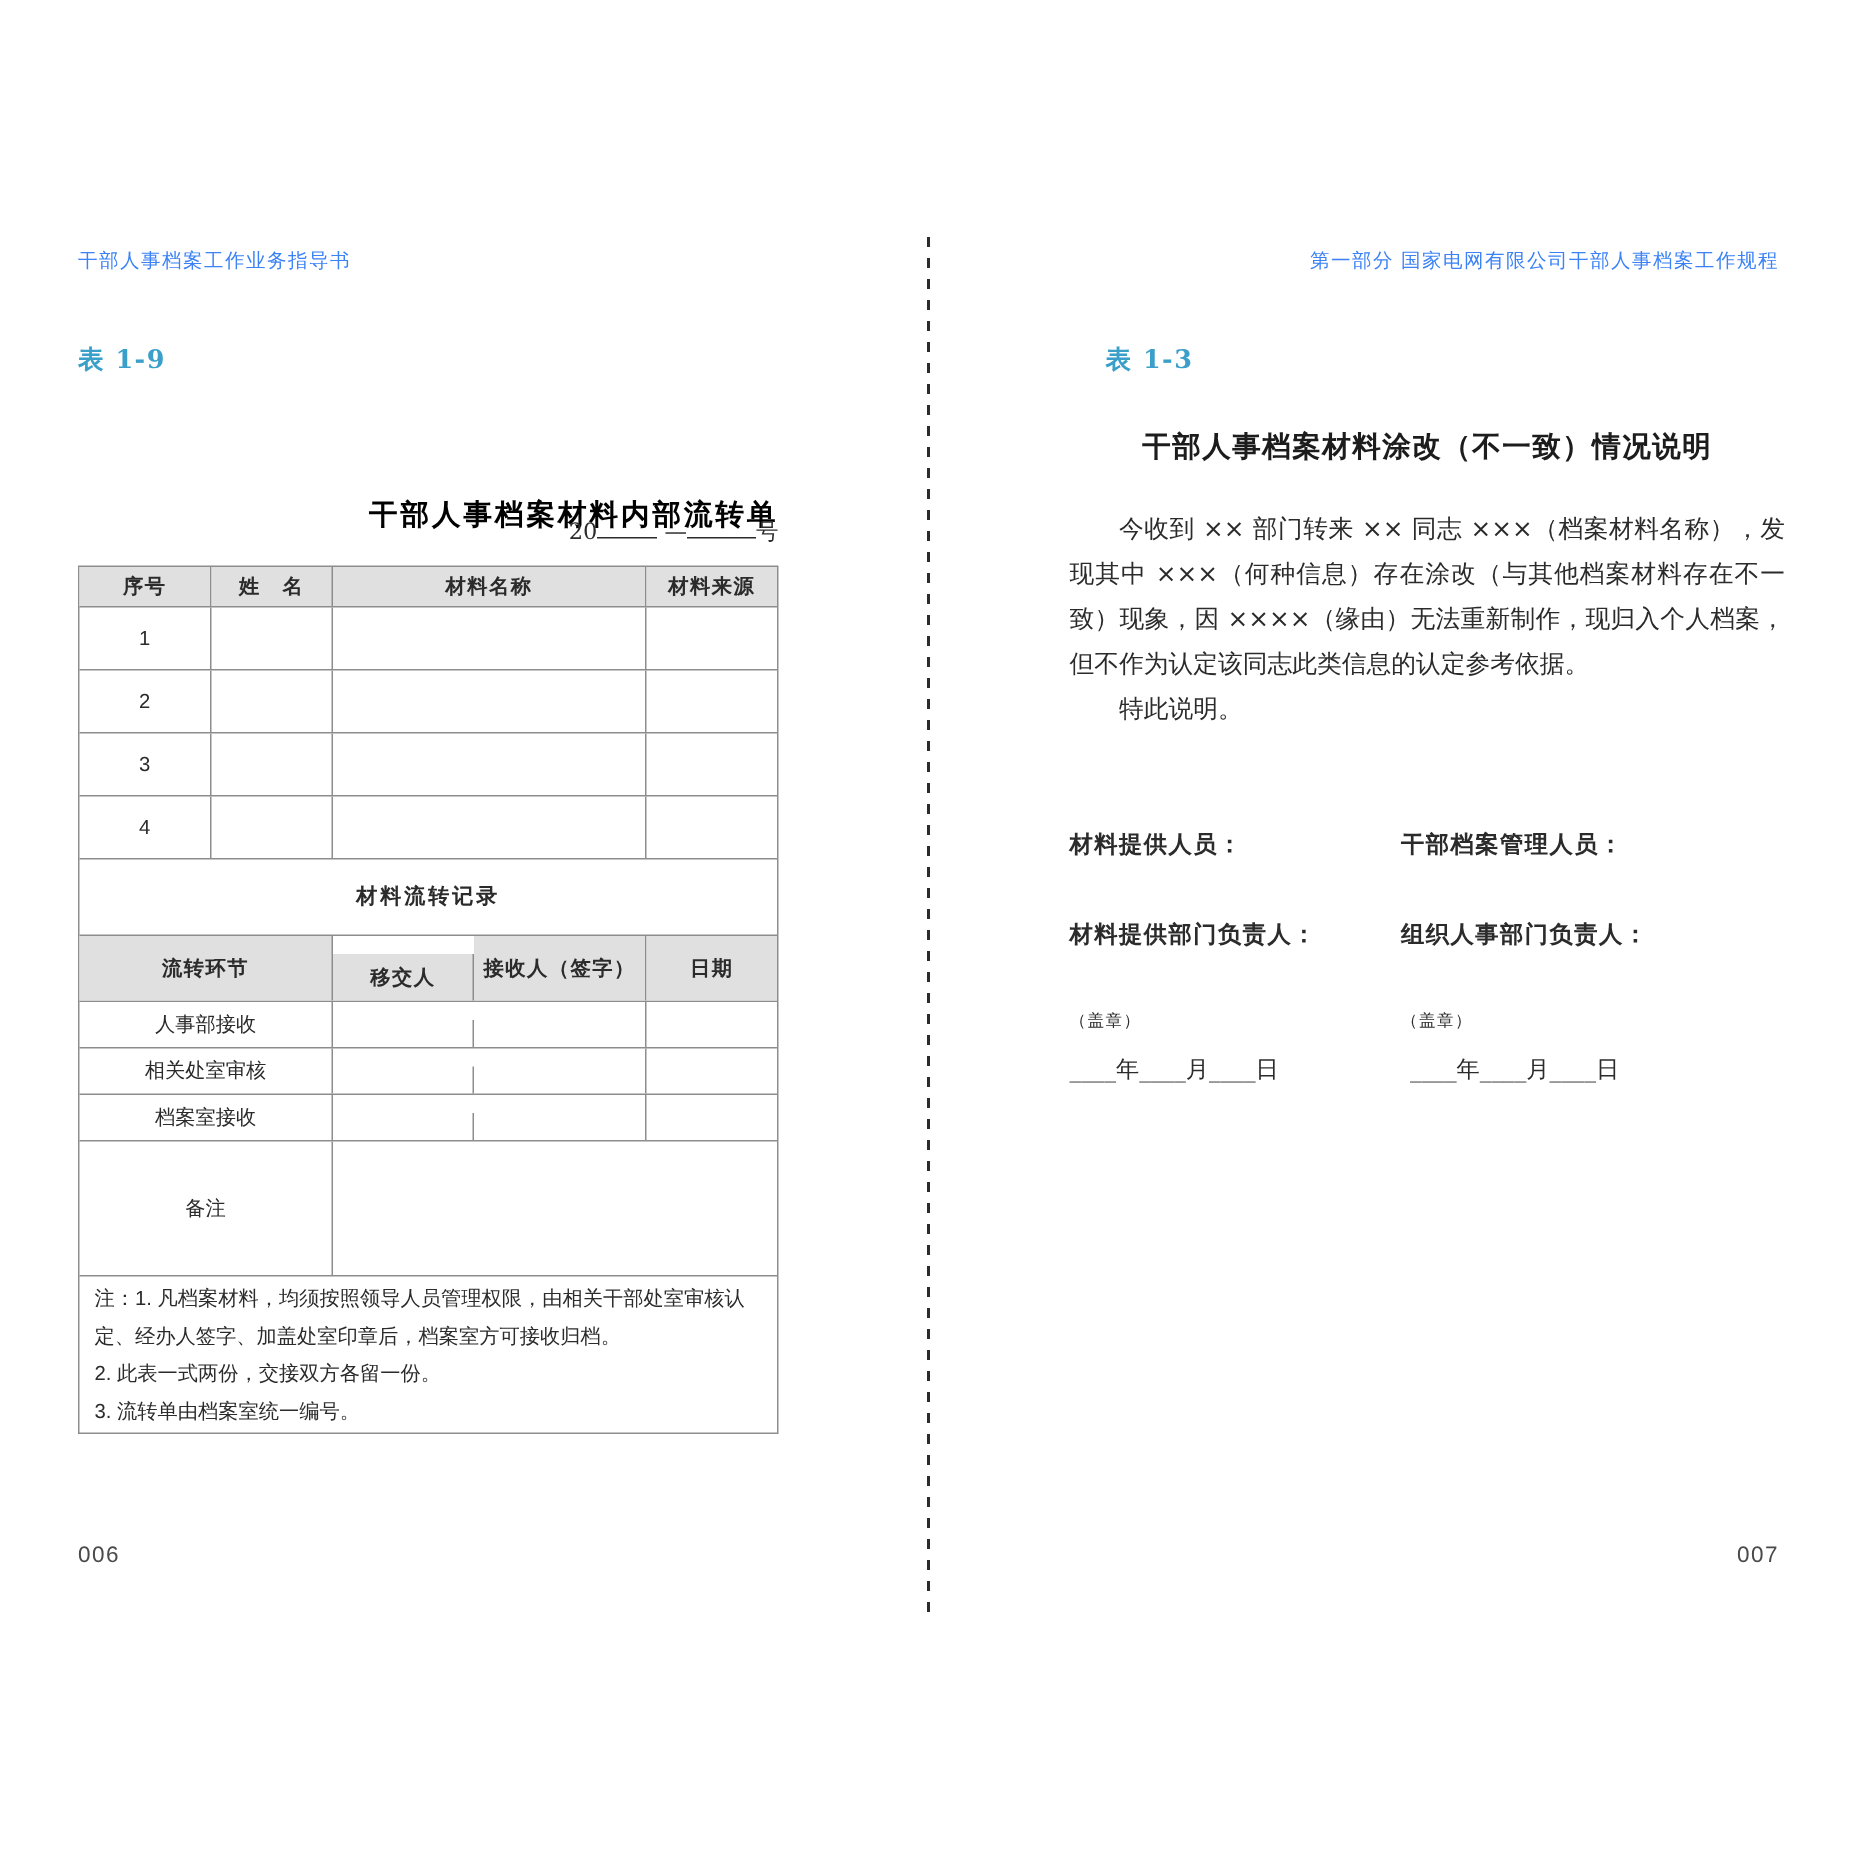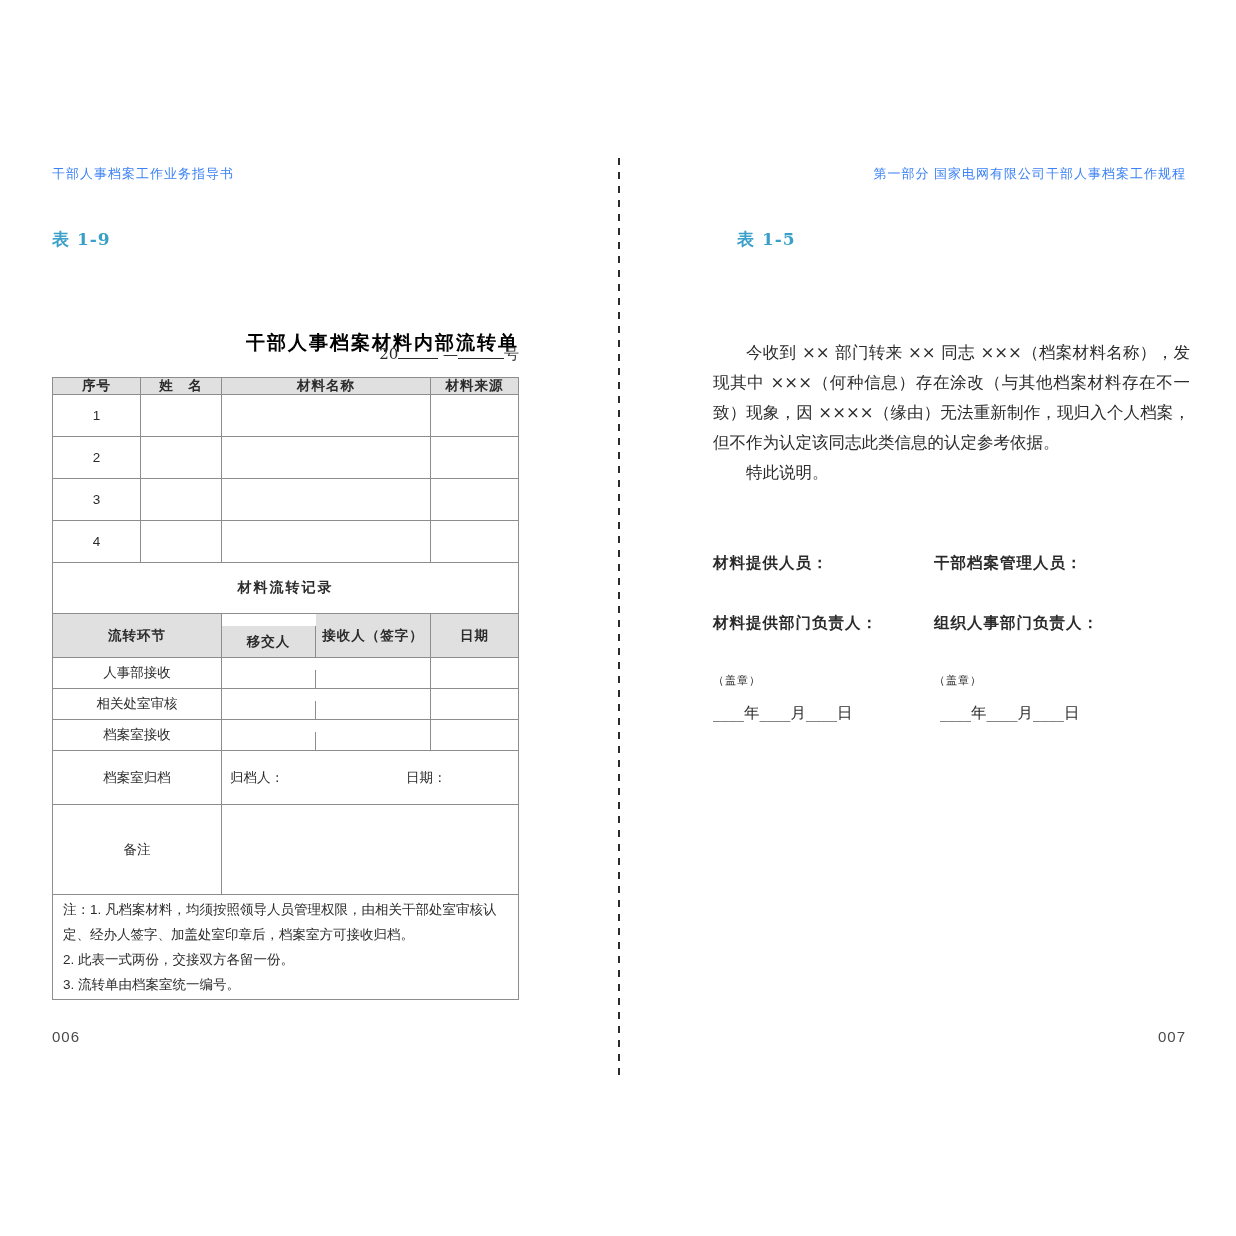--- a/index.html
+++ b/index.html
@@ -16,21 +16,21 @@
   .u38{width:40px;} .u48{width:46px;}
   
   .tbl{left:52px;top:377px;width:467px;border:1px solid #8d8d8d;box-sizing:border-box;background:#fff;}
   .tr{display:flex;border-bottom:1px solid #8d8d8d;box-sizing:border-box;}
   .tr:last-child{border-bottom:none;}
   .td{border-right:1px solid #8d8d8d;box-sizing:border-box;display:flex;align-items:center;justify-content:center;
       font-size:13.5px;color:#2b2b2b;}
   .td.last,.td.full{border-right:none;}
   .td.full{width:100%;}
   .hdr .td{background:#e0e0e0;font-weight:600;letter-spacing:1px;}
-  .h27{height:17px;} .h42{height:42px;} .h51{height:51px;} .h26{height:44px;}
+  .h27{height:27px;} .h42{height:42px;} .h51{height:51px;} .h26{height:44px;}
   .h31{height:31px;} .h54{height:54px;} .h90{height:90px;} .h104{height:104px;}
   .cA1{width:88px;} .cA2{width:81px;} .cA3{width:209px;} .cA4{flex:1;}
   .cB1{width:169px;} .cB2{width:94px;margin-top:12px;} .cB3{width:115px;} .cB4{flex:1;}
   .section-title{font-weight:600;letter-spacing:2px;font-size:14px;}
   .archive-cell{flex:1;justify-content:flex-start;border-right:none;}
   .archive-cell .flabel{margin-left:8px;}
   .archive-cell .dlabel{margin-left:122px;}
   .notes-cell{flex-direction:column;align-items:flex-start;justify-content:center;padding:6px 10px;line-height:25px;}
   .notes-cell div{width:100%;text-align:left;}
   
@@ -119,27 +119,20 @@
       <div class="td cB3"></div>
       <div class="td cB4 last"></div>
     </div>
     <div class="tr h31">
       <div class="td cB1">档案室接收</div>
       <div class="td cB2"></div>
       <div class="td cB3"></div>
       <div class="td cB4 last"></div>
     </div>
 
-    <div class="tr h54">
-      <div class="td cB1">档案室归档</div>
-      <div class="td archive-cell">
-        <span class="flabel">归档人：</span>
-        <span class="dlabel">日期：</span>
-      </div>
-    </div>
 
     <div class="tr h90">
       <div class="td cB1">备注</div>
       <div class="td archive-cell"></div>
     </div>
 
     <div class="tr h104">
       <div class="td full notes-cell">
         <div>注：1. 凡档案材料，均须按照领导人员管理权限，由相关干部处室审核认定、经办人签字、加盖处室印章后，档案室方可接收归档。</div>
         <div>2. 此表一式两份，交接双方各留一份。</div>
@@ -147,22 +140,23 @@
       </div>
     </div>
   </div>
 
   <div class="abs page-num" style="left:52px;top:1028px;">006</div>
 
   <div class="abs divider"></div>
 
   <div class="abs running-head" style="left:669px;top:165px;width:517px;text-align:right;">第一部分 国家电网有限公司干部人事档案工作规程</div>
 
-  <div class="abs table-label" style="left:737px;top:228px;">表 1-5</div>
+  <div class="abs table-label" style="left:737px;top:228px;">表 1-3</div>
 
+  <div class="abs doc-title" style="left:713px;top:285px;width:477px;">干部人事档案材料涂改（不一致）情况说明</div>
 
   <div class="abs body-text" style="left:713px;top:338px;width:477px;">
     <p>今收到 ×× 部门转来 ×× 同志 ×××（档案材料名称），发现其中 ×××（何种信息）存在涂改（与其他档案材料存在不一致）现象，因 ××××（缘由）无法重新制作，现归入个人档案，但不作为认定该同志此类信息的认定参考依据。</p>
     <p>特此说明。</p>
   </div>
 
   <div class="abs sig-row" style="left:713px;top:553px;width:477px;">
     <span>材料提供人员：</span>
     <span class="sig-right">干部档案管理人员：</span>
   </div>

